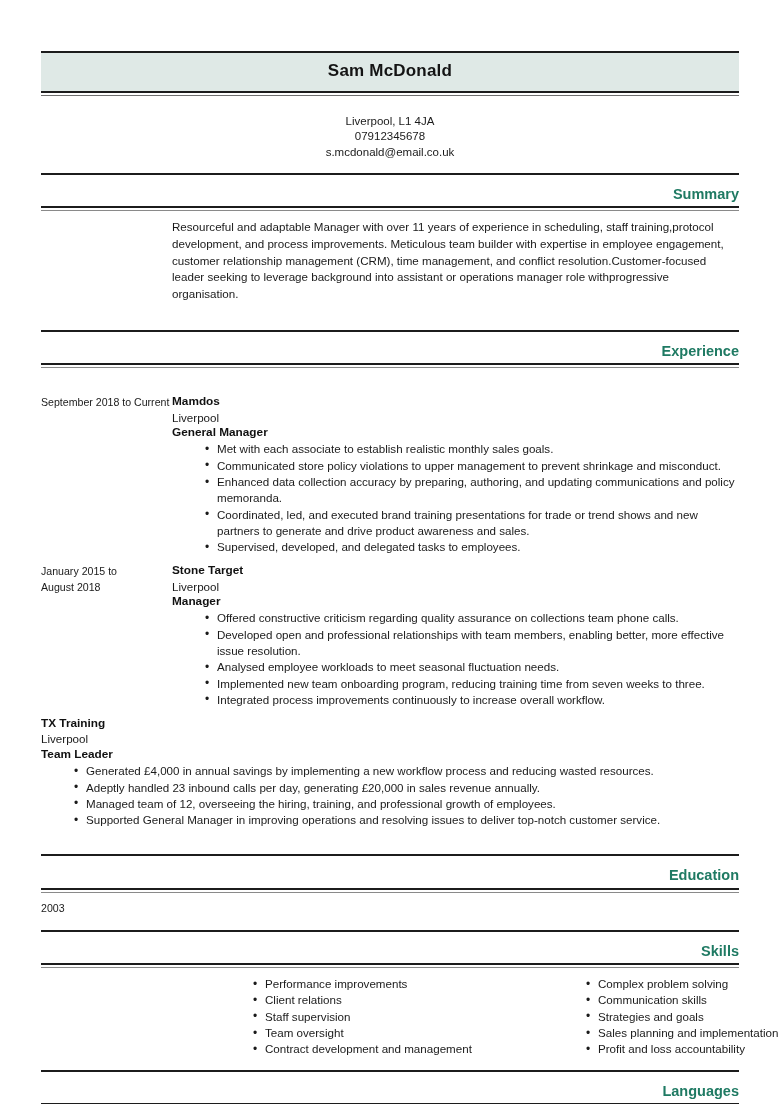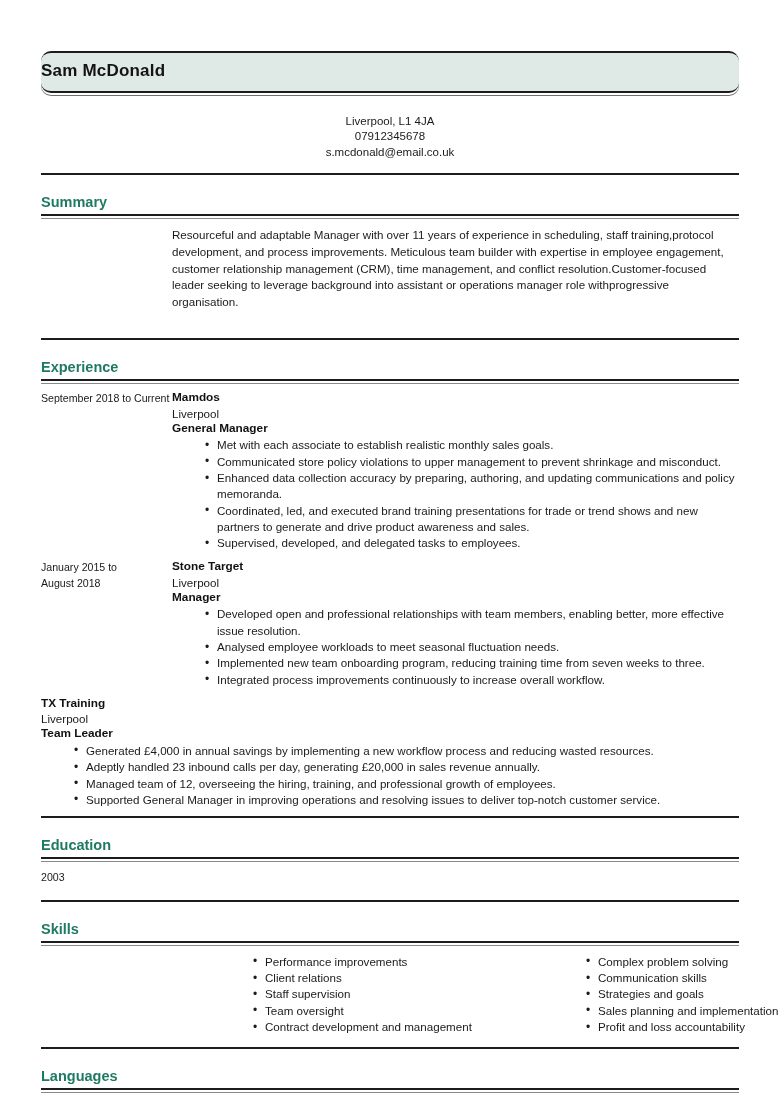--- a/index.html
+++ b/index.html
@@ -22,23 +22,22 @@
     width: 698px;
   }
 
   
   .name-banner {
     margin-top: 51px;
     background: #dfe9e6;
     border-top: 2px solid #1c1c1c;
     border-bottom: 2px solid #1c1c1c;
     box-shadow: 0 2px 0 0 #ffffff, 0 3px 0 0 #6f6f6f;
-    text-align: left;
+    text-align: center;
     padding: 9px 0 10px 0;
-    border-radius: 10px;
   }
   .name-banner .name {
     font-size: 17px;
     font-weight: bold;
     letter-spacing: 0.2px;
     color: #141414;
     line-height: 1.1;
   }
 
   
@@ -47,22 +46,22 @@
     padding: 21px 0 13px 0;
     font-size: 11.5px;
     line-height: 15.5px;
     color: #1a1a1a;
   }
   .contact div { white-space: nowrap; }
 
   
   .section-head {
     border-top: 2px solid #1c1c1c;
-    text-align: left;
-    padding-top: 18px;
+    text-align: right;
+    padding-top: 10px;
   }
   .section-head .title {
     font-size: 14.5px;
     font-weight: bold;
     color: #1f7a63;
     line-height: 1.25;
     padding-bottom: 3px;
   }
   .rule-double {
     border-top: 2px solid #1c1c1c;
@@ -135,21 +134,21 @@
     margin: 0;
   }
   ul.bullets li::before {
     content: "\2022";
     position: absolute;
     left: 33px;
     top: -0.5px;
     font-size: 12px;
     color: #1a1a1a;
   }
-  .exp-wrap { padding: 6px 0 8px 0; }
+  .exp-wrap { padding: 6px 0 26px 0; margin-top: 20px; }
   .entry + .entry { margin-top: 8px; }
 
   
   .edu-wrap { padding: 7px 0 14px 0; }
   .edu-degree {
     font-size: 11.6px;
     line-height: 15.2px;
     margin-top: 16px;
   }
 
@@ -237,20 +236,21 @@
     <div class="entry">
       <div class="entry-dates">
         <span>January 2015 to</span>
         <span>August 2018</span>
       </div>
       <div class="entry-body">
         <div class="org">Stone Target</div>
         <div class="loc">Liverpool</div>
         <div class="role">Manager</div>
         <ul class="bullets">
+          <li>Offered constructive criticism regarding quality assurance on collections team phone calls.</li>
           <li>Developed open and professional relationships with team members, enabling better, more effective issue resolution.</li>
           <li>Analysed employee workloads to meet seasonal fluctuation needs.</li>
           <li>Implemented new team onboarding program, reducing training time from seven weeks to three.</li>
           <li>Integrated process improvements continuously to increase overall workflow.</li>
         </ul>
       </div>
     </div>
 
     <div class="entry">
       <div class="entry-body">

